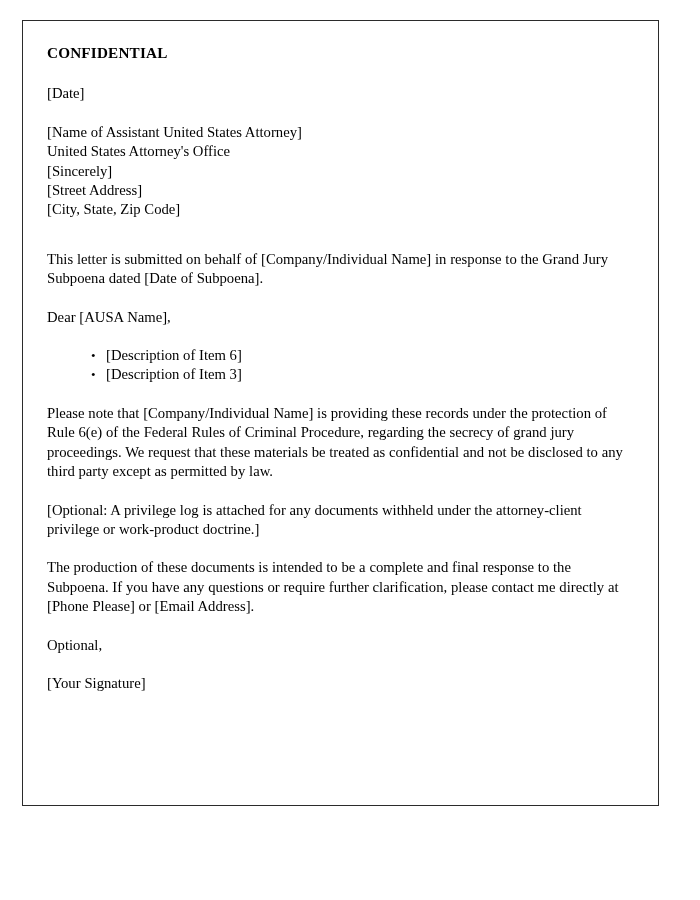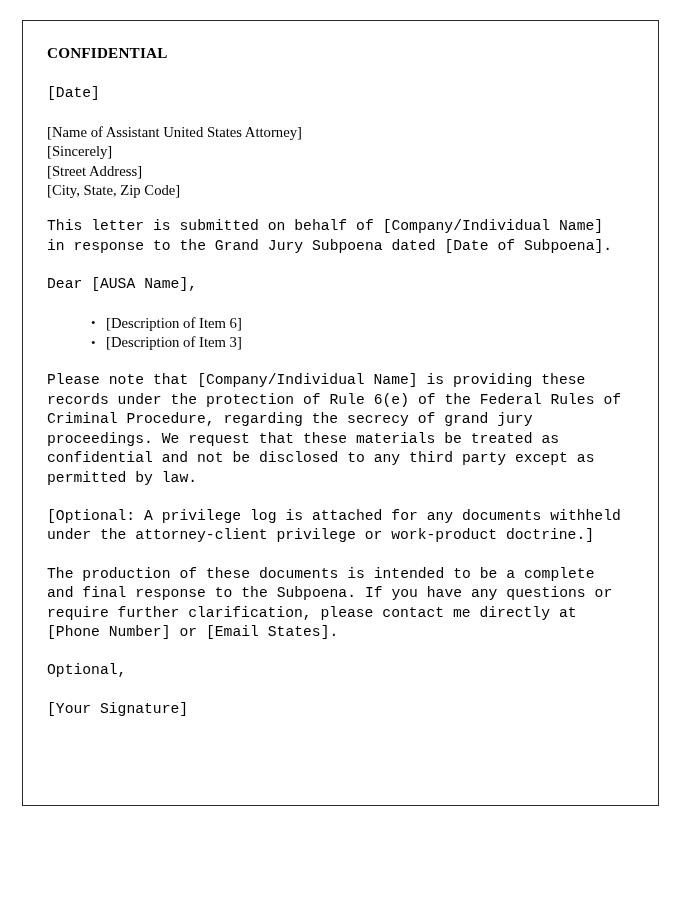--- a/index.html
+++ b/index.html
@@ -34,35 +34,34 @@
     right: 0;
     width: 582px;
   }
 
   .para {
     font-size: 14.7px;
     line-height: 19.4px;
     text-align: left;
     margin: 0 0 19px 0;
     word-spacing: 0.1px;
-    font-family: Liberation Mono, monospace;
   }
 
   .title {
     font-size: 15.2px;
     font-weight: bold;
     line-height: 19.4px;
     margin: 0 0 22px 0;
     letter-spacing: 0.2px;
   }
 
   .addr-block {
     font-size: 14.7px;
     line-height: 19.4px;
-    margin: 0 0 17px 0;
+    margin: 0 0 30px 0;
   }
   .addr-block .line {
     display: block;
     white-space: pre;
   }
 
   .subject-block {
     font-size: 14.7px;
     font-weight: bold;
     line-height: 19.4px;
@@ -98,40 +97,41 @@
 
 <div id="page-frame">
   <div id="doc-body">
 
     <div class="title">CONFIDENTIAL</div>
 
     <div class="para">[Date]</div>
 
     <div class="addr-block">
       <span class="line">[Name of Assistant United States Attorney]</span>
+      <span class="line">United States Attorney's Office</span>
       <span class="line">[Sincerely]</span>
       <span class="line">[Street Address]</span>
       <span class="line">[City, State, Zip Code]</span>
     </div>
 
 
     <div class="para">This letter is submitted on behalf of [Company/Individual Name] in response to the Grand Jury Subpoena dated [Date of Subpoena].</div>
 
     <div class="para">Dear [AUSA Name],</div>
 
 
     <ul class="item-list">
       <li>[Description of Item 6]</li>
       <li>[Description of Item 3]</li>
     </ul>
 
     <div class="para">Please note that [Company/Individual Name] is providing these records under the protection of Rule 6(e) of the Federal Rules of Criminal Procedure, regarding the secrecy of grand jury proceedings. We request that these materials be treated as confidential and not be disclosed to any third party except as permitted by law.</div>
 
     <div class="para">[Optional: A privilege log is attached for any documents withheld under the attorney-client privilege or work-product doctrine.]</div>
 
-    <div class="para">The production of these documents is intended to be a complete and final response to the Subpoena. If you have any questions or require further clarification, please contact me directly at [Phone Number] or [Email States].</div>
+    <div class="para">The production of these documents is intended to be a complete and final response to the Subpoena. If you have any questions or require further clarification, please contact me directly at [Phone Please] or [Email Address].</div>
 
     <div class="para">Optional,</div>
 
     <div class="para">[Your Signature]</div>
 
   </div>
 </div>
 
 </body></html>

